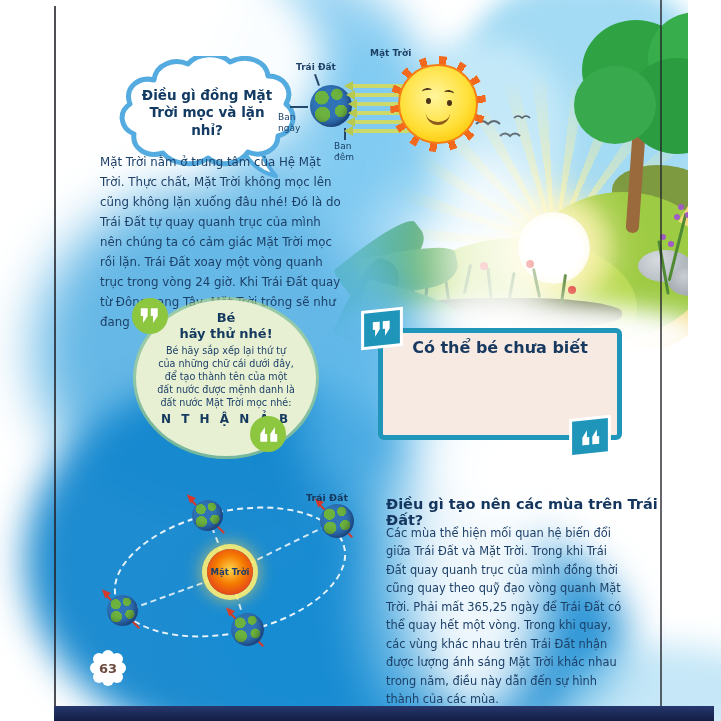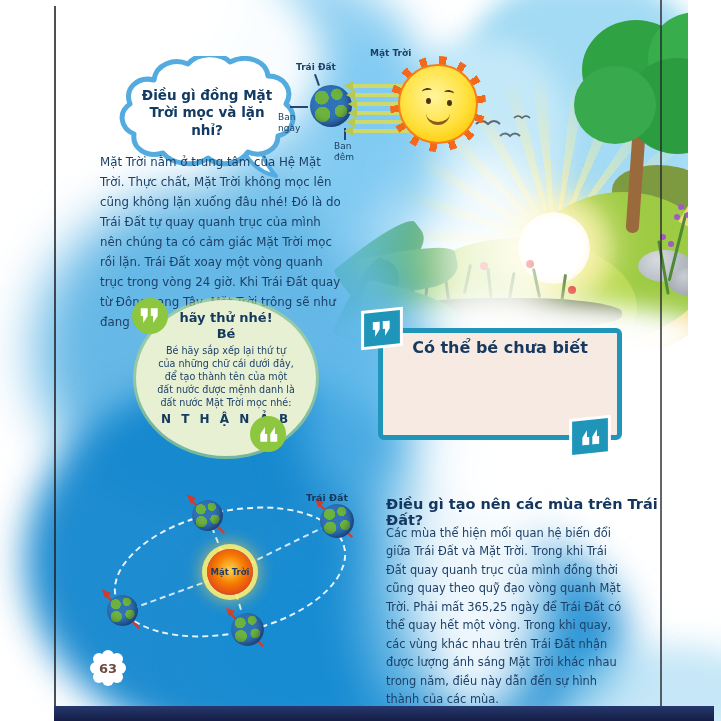--- a/index.html
+++ b/index.html
@@ -242,22 +242,22 @@
         <div class="dn-eye" style="left:47px;top:34px;"></div>
         <div class="dn-smile"></div>
       </div>
     </div>
   </div>
 
   <div class="intro">Mặt Trời nằm ở trung tâm của Hệ Mặt Trời. Thực chất, Mặt Trời không mọc lên cũng không lặn xuống đâu nhé! Đó là do Trái Đất tự quay quanh trục của mình nên chúng ta có cảm giác Mặt Trời mọc rồi lặn. Trái Đất xoay một vòng quanh trục trong vòng 24 giờ. Khi Trái Đất quay từ Đông sang Tây, Mặt Trời trông sẽ như đang di chuyển trên bầu trời.</div>
 
   <div class="activity">
     <div class="act-circle">
+      <div class="act-title">Bé</div>
       <div class="act-title">hãy thử nhé!</div>
-      <div class="act-title">Bé</div>
       <div class="act-body">Bé hãy sắp xếp lại thứ tự của những chữ cái dưới đây, để tạo thành tên của một đất nước được mệnh danh là đất nước Mặt Trời mọc nhé:</div>
       <div class="act-letters">N T H Ậ N Ả B</div>
     </div>
     <div class="qbadge-g" style="left:2px;top:4px;">
       <svg width="20" height="16" viewBox="0 0 26 20">
           <path d="M1,0 h9 v10 l-6,9 v-9 h-3 z M14,0 h9 v10 l-6,9 v-9 h-3 z" fill="#ffffff"></path>
         </svg>
     </div>
     <div class="qbadge-g" style="left:120px;top:122px;">
       <svg class="flip" width="20" height="16" viewBox="0 0 26 20">

